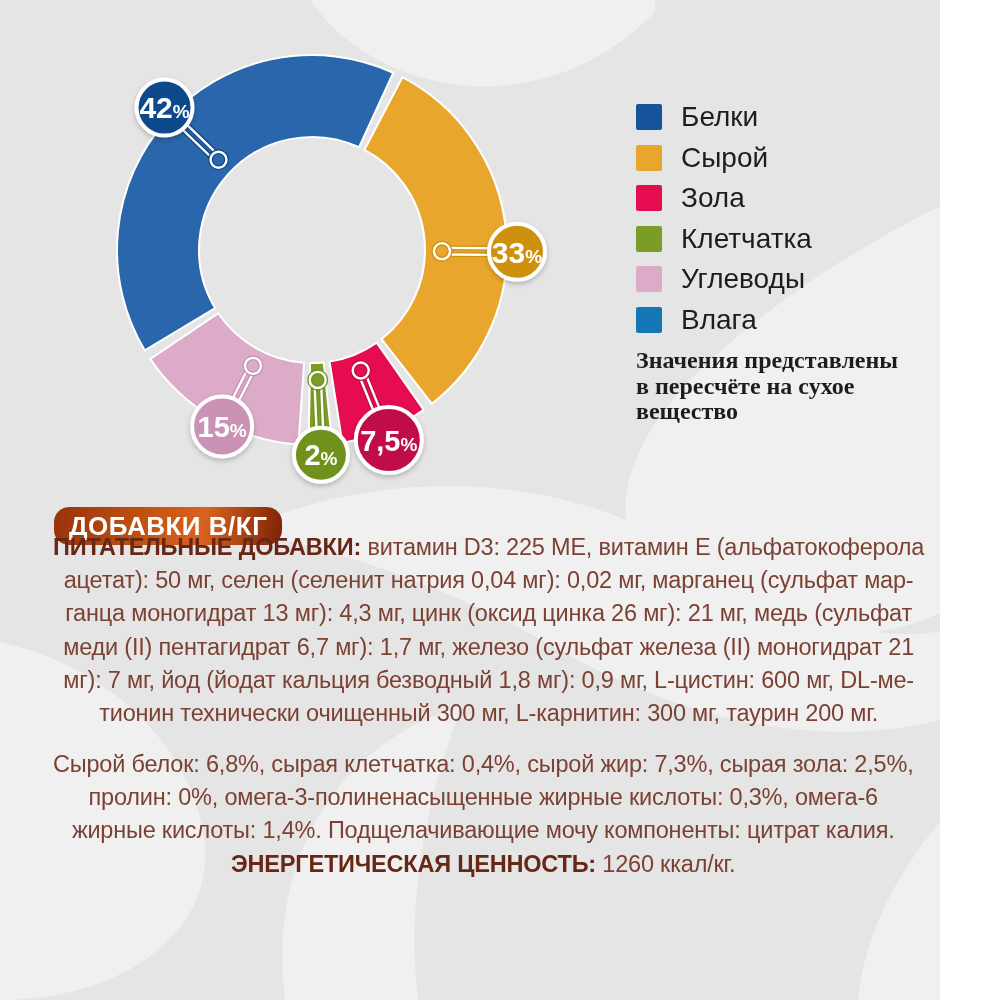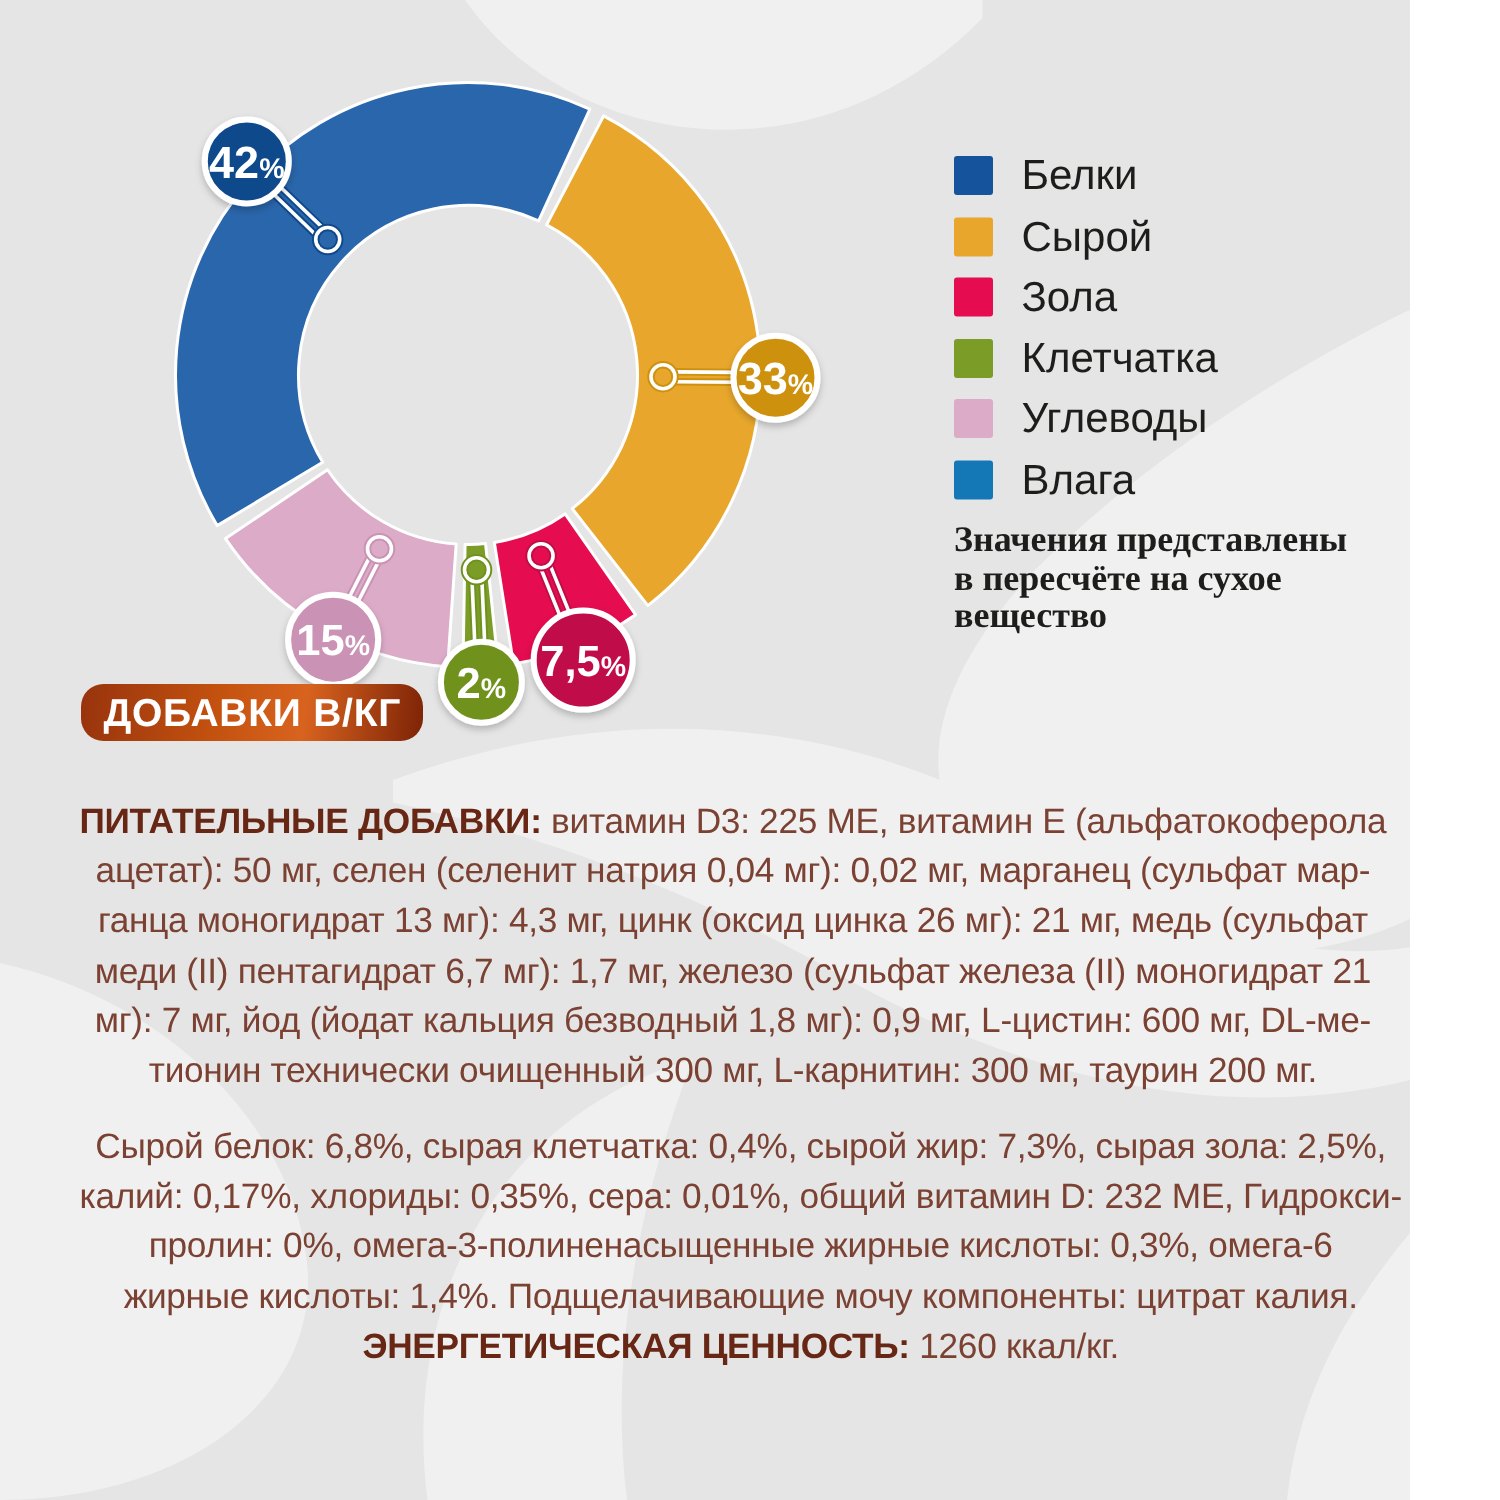--- a/index.html
+++ b/index.html
@@ -123,31 +123,30 @@
       <div class="legend-item">
         <span class="legend-swatch" style="background: rgb(20, 120, 182);"></span>
         <span class="legend-label">Влага</span>
       </div>
     </div>
   <div id="chart-note">
       <div>Значения представлены</div>
       <div>в пересчёте на сухое вещество</div>
     </div>
 
-  <div class="section-bar" style="left: 54px; top: 456px; background: linear-gradient(97deg, rgb(151, 51, 13) 0%, rgb(196, 82, 15) 40%, rgb(216, 99, 31) 65%, rgb(125, 35, 6) 100%); border-radius: 15px;">ДОБАВКИ В/КГ</div>
+  <div class="section-bar" style="left: 54px; top: 507px; background: linear-gradient(97deg, rgb(151, 51, 13) 0%, rgb(196, 82, 15) 40%, rgb(216, 99, 31) 65%, rgb(125, 35, 6) 100%); border-radius: 15px;">ДОБАВКИ В/КГ</div>
   <div class="para" style="left:53px;top:531px;">
       <div class="tline"><span class="b">ПИТАТЕЛЬНЫЕ ДОБАВКИ:</span><span> витамин D3: 225 МЕ, витамин Е (альфатокоферола</span></div>
       <div class="tline"><span>ацетат): 50 мг, селен (селенит натрия 0,04 мг): 0,02 мг, марганец (сульфат мар-</span></div>
       <div class="tline"><span>ганца моногидрат 13 мг): 4,3 мг, цинк (оксид цинка 26 мг): 21 мг, медь (сульфат</span></div>
       <div class="tline"><span>меди (II) пентагидрат 6,7 мг): 1,7 мг, железо (сульфат железа (II) моногидрат 21</span></div>
       <div class="tline"><span>мг): 7 мг, йод (йодат кальция безводный 1,8 мг): 0,9 мг, L-цистин: 600 мг, DL-ме-</span></div>
       <div class="tline"><span>тионин технически очищенный 300 мг, L-карнитин: 300 мг, таурин 200 мг.</span></div>
     </div>
 
   <div class="para" style="left:53px;top:748px;">
       <div class="tline"><span>Сырой белок: 6,8%, сырая клетчатка: 0,4%, сырой жир: 7,3%, сырая зола: 2,5%,</span></div>
-      <div class="tline"><span>калий: 0,17%, хлориды: 0,35%, сера: 0,01%, общий витамин D: 232 МЕ, Гидрокси-</span></div>
       <div class="tline"><span>пролин: 0%, омега-3-полиненасыщенные жирные кислоты: 0,3%, омега-6</span></div>
       <div class="tline"><span>жирные кислоты: 1,4%. Подщелачивающие мочу компоненты: цитрат калия.</span></div>
       <div class="tline"><span class="b">ЭНЕРГЕТИЧЕСКАЯ ЦЕННОСТЬ:</span><span>  1260 ккал/кг.</span></div>
     </div>
 
 </div>
 
 </body></html>

